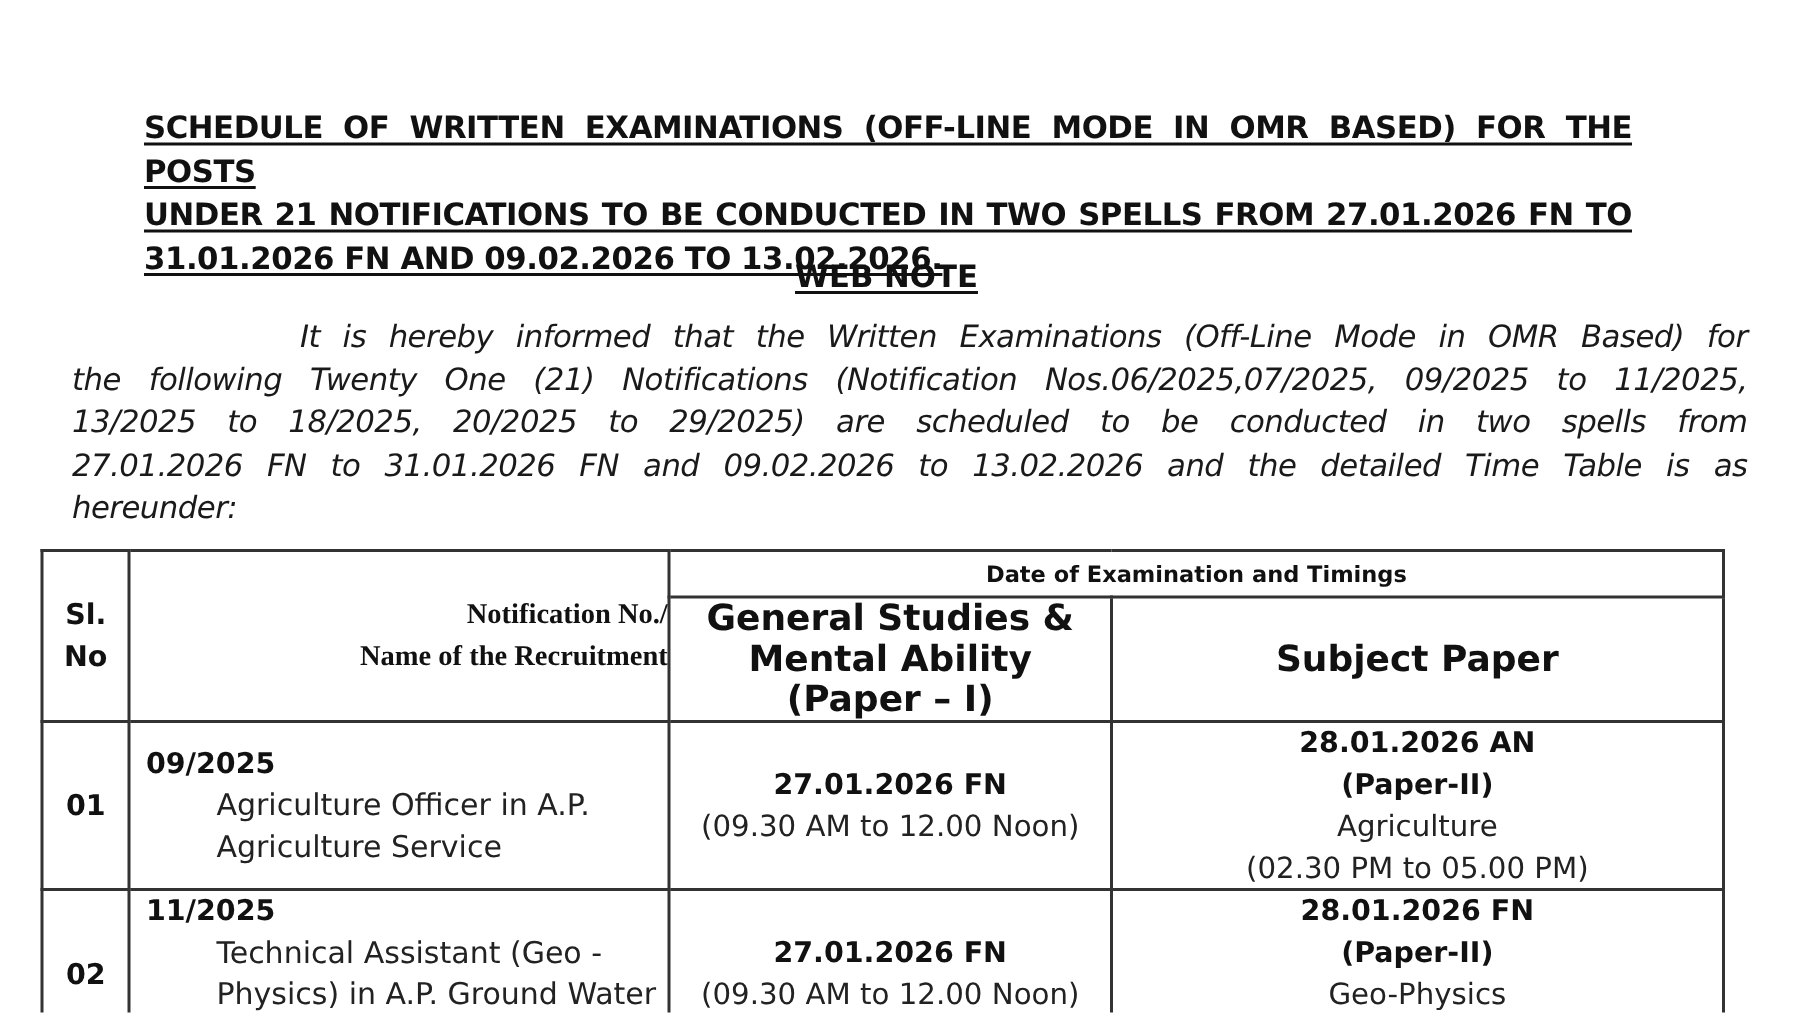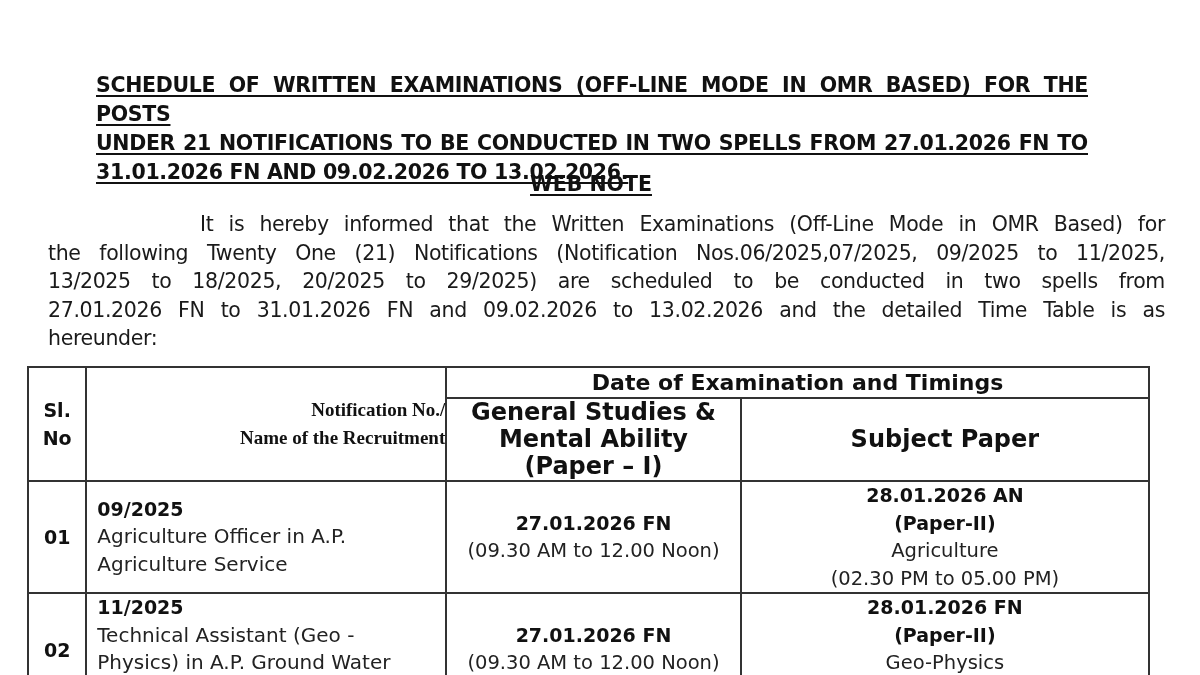--- a/index.html
+++ b/index.html
@@ -65,50 +65,50 @@
     .body-para {
       position: absolute;
       left: 48px; width: 1117px;
       top: 210px;
       font-size: 20.5px;
       line-height: 28.6px;
       color: #1a1a1a;
       font-family: "DejaVu Sans", sans-serif;
       letter-spacing: -0.35px;
     }
-    .body-para .ln { display: block; text-align: justify; text-align-last: justify; white-space: nowrap; }
+    .body-para .ln { display: block; text-align: justify; text-align-last: justify; white-space: nowrap; font-style: italic; }
     .body-para .ln.first { padding-left: 152px; }
     .body-para .ln.last { text-align-last: left; }
 
     table.schedule {
       position: absolute;
       left: 27px; top: 366px;
       width: 1123px;
       border-collapse: collapse;
       table-layout: fixed;
       font-family: "DejaVu Sans", sans-serif;
       font-size: 19px;
       color: #111;
     }
     table.schedule td, table.schedule th {
       border: 2px solid #333;
       padding: 0;
       vertical-align: middle;
     }
     th { font-weight: bold; }
-    .hdr-top { height: 29px; text-align: center; font-size: 22px; }
+    .hdr-top { height: 29px; text-align: center; font-size: 15px; }
     .hdr-sub { height: 80px; text-align: center; line-height: 27px; font-size: 24px; }
     .col-sl { width: 58px; }
     .col-name { width: 358px; }
     .col-gs { width: 293px; }
     .col-sub { width: 406px; }
     .sl-cell { text-align: center; font-weight: bold; font-size: 19px; }
     .name-cell { padding-left: 10px !important; line-height: 27.5px; font-size: 20px; text-align: left; }
     .name-cell .notif { font-weight: bold; font-size: 19px; display: block; }
-    .name-cell .rec { display: block; color: #222; }
+    .name-cell .rec { display: block; color: #222; margin-left: 47px; }
     .gs-cell { text-align: center; line-height: 28px; }
     .gs-cell .date { display: block; font-weight: bold; font-size: 19px; }
     .gs-cell .time { display: block; font-size: 19.5px; color: #222; }
     .sub-cell { text-align: center; line-height: 27.5px; }
     .sub-cell .date, .sub-cell .paper { display: block; font-weight: bold; font-size: 19px; }
     .sub-cell .subject, .sub-cell .time { display: block; font-size: 19.5px; color: #222; }
     tr.row1 td { height: 108px; }
     tr.row2 td { height: 110px; vertical-align: top; }
     tr.row2 td.sl-cell { vertical-align: middle; }
     tr.row2 .name-cell, tr.row2 .sub-cell { padding-top: 0px; }

